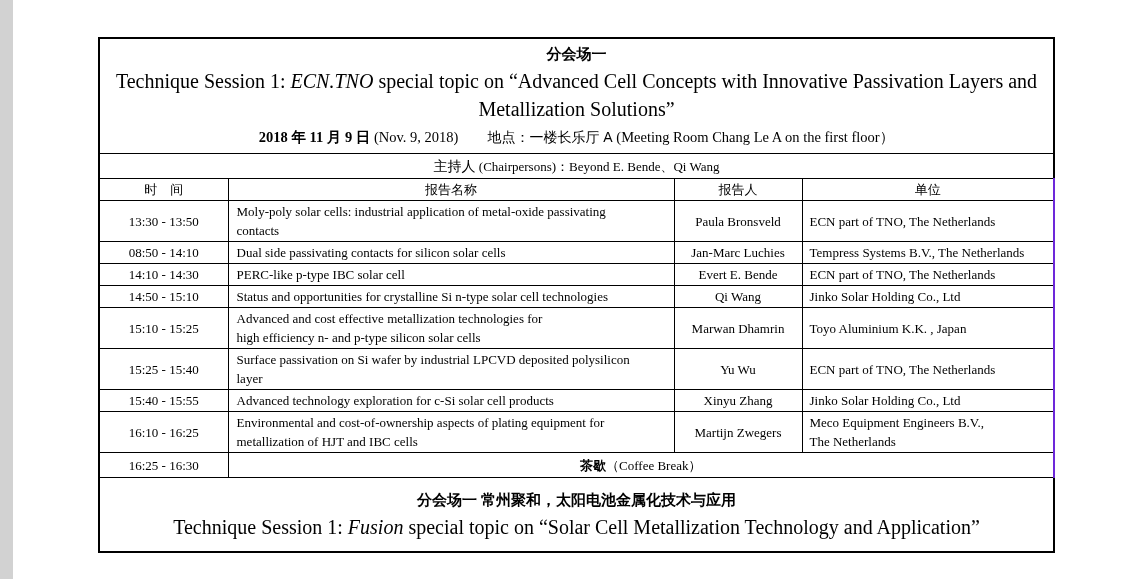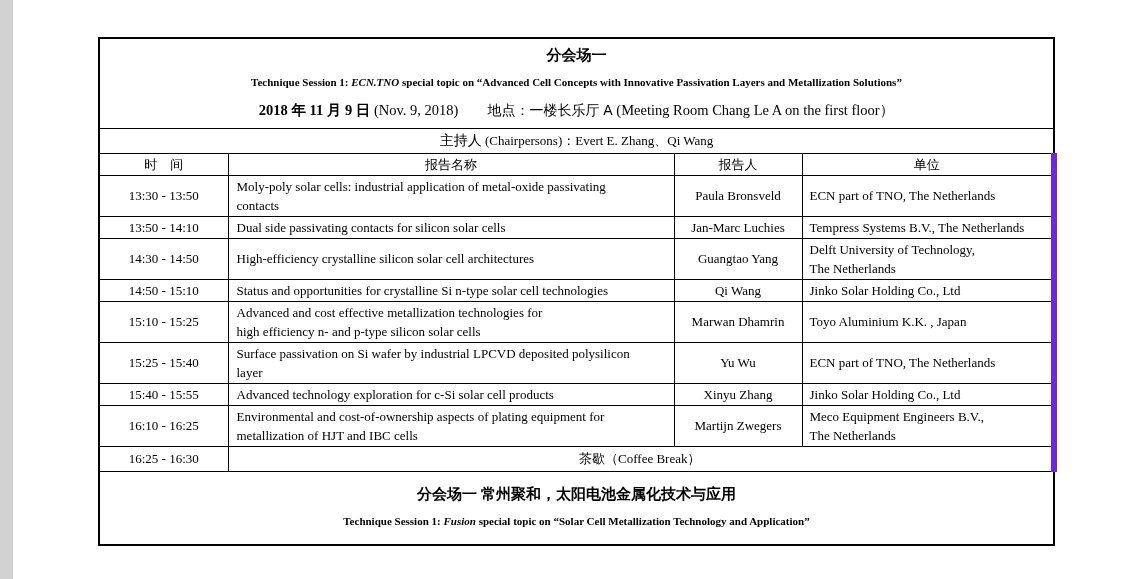--- a/index.html
+++ b/index.html
@@ -21,51 +21,51 @@
     table-layout: fixed;
   }
   .doc-table td {
     border: 1px solid #000;
     vertical-align: middle;
     font-size: 13px;
     line-height: 19px;
   }
   .doc-table { border: 2px solid #000; }
   .doc-table td.outerL { border-left: 2px solid #000; font-family: Liberation Serif, serif; }
-  .doc-table td.outerR { border-right: 6px solid #6d28d9; }
+  .doc-table td.outerR { border-right: 2px solid #6d28d9; }
 
   
   col.c-time { width: 129px; }
   col.c-title { width: 446px; }
   col.c-speaker { width: 128px; }
   col.c-aff { width: 252px; }
   .session-head-cell { height: 90px; text-align: center; padding: 2px 6px; margin-left: 20px; }
   .session-title-cn {
     font-family: "Liberation Sans", "DejaVu Sans", sans-serif;
     font-weight: bold; font-size: 15px; line-height: 26px; display: block;
   }
-  .session-sub { font-size: 11px; line-height: 28px; display: block; font-weight: bold; }
+  .session-sub { font-size: 20px; line-height: 28px; display: block; }
   .session-date { font-size: 14.5px; line-height: 28px; display: block; }
   .b-serif { font-weight: bold; }
   .b-hei { font-weight: normal; font-family: "Liberation Sans", "DejaVu Sans", sans-serif; font-size: 14px; }
   .italic { font-style: italic; }
 
   .chair-cell { height: 25px; text-align: center; font-size: 14px; }
   .colhead-cell { height: 22px; text-align: center; font-size: 14px; }
 
   .time-cell { text-align: center; }
   .title-cell { padding: 1px 4px 1px 8px; white-space: pre-line; }
   .speaker-cell { text-align: center; }
   .aff-cell { padding: 1px 4px 1px 7px; white-space: pre-line; }
   tr.r1 td { height: 20px; }
   tr.r2 td { height: 40px; }
 
   .coffee-time { height: 25px; text-align: center; }
   .coffee-cell { height: 25px; text-align: center; font-size: 14px; }
-  .coffee-cn { font-weight: normal; font-family: "Liberation Sans", "DejaVu Sans", sans-serif; }
+  .coffee-cn { font-weight: bold; font-family: "Liberation Sans", "DejaVu Sans", sans-serif; }
 
   .session2-cell { height: 74px; text-align: center; padding: 4px 6px; }
 </style>
 </head>
 <body>
 
 <div class="page">
   <div class="left-bar"></div>
 
   <table class="doc-table">
@@ -80,50 +80,49 @@
       <tr>
         <td colspan="4" class="session-head-cell">
           <span class="session-title-cn">分会场一</span>
           <span class="session-sub"><span>Technique Session 1: </span><span class="italic">ECN.TNO</span><span> special topic on “Advanced Cell Concepts with Innovative Passivation Layers and Metallization Solutions”</span></span>
           <span class="session-date"><span class="b-serif">2018 年 11 月 9 日</span><span> (Nov. 9, 2018)　　</span><span class="b-hei">地点：一楼长乐厅 A</span><span>  (Meeting Room Chang Le A on the first floor）</span></span>
         </td>
       </tr>
 
       <tr>
         <td colspan="4" class="chair-cell">
-          <span class="b-hei">主持人</span><span> (Chairpersons)：</span><span>Evert E. Zhang、Qi Wang</span>
+          <span class="b-hei">主持人</span><span> (Chairpersons)：</span><span>Beyond E. Bende、Qi Wang</span>
         </td>
       </tr>
 
       <tr>
         <td class="colhead-cell outerL">时　间</td>
         <td class="colhead-cell">报告名称</td>
         <td class="colhead-cell">报告人</td>
         <td class="colhead-cell outerR">单位</td>
       </tr>
 
       <tr class="r2">
         <td class="time-cell outerL">13:30 - 13:50</td>
         <td class="title-cell">Moly-poly solar cells: industrial application of metal-oxide passivating
 contacts</td>
         <td class="speaker-cell">Paula Bronsveld</td>
         <td class="aff-cell outerR">ECN part of TNO, The Netherlands</td>
       </tr>
       <tr class="r1">
-        <td class="time-cell outerL">13:50 - 14:10</td>
+        <td class="time-cell outerL">08:50 - 14:10</td>
         <td class="title-cell">Dual side passivating contacts for silicon solar cells</td>
         <td class="speaker-cell">Jan-Marc Luchies</td>
         <td class="aff-cell outerR">Tempress Systems B.V., The Netherlands</td>
       </tr>
-      <tr class="r2">
-        <td class="time-cell outerL">14:30 - 14:50</td>
-        <td class="title-cell">High-efficiency crystalline silicon solar cell architectures</td>
-        <td class="speaker-cell">Guangtao Yang</td>
-        <td class="aff-cell outerR">Delft University of Technology,
-The Netherlands</td>
+      <tr class="r1">
+        <td class="time-cell outerL">14:10 - 14:30</td>
+        <td class="title-cell">PERC-like p-type IBC solar cell</td>
+        <td class="speaker-cell">Evert E. Bende</td>
+        <td class="aff-cell outerR">ECN part of TNO, The Netherlands</td>
       </tr>
       <tr class="r1">
         <td class="time-cell outerL">14:50 - 15:10</td>
         <td class="title-cell">Status and opportunities for crystalline Si n-type solar cell technologies</td>
         <td class="speaker-cell">Qi Wang</td>
         <td class="aff-cell outerR">Jinko Solar Holding Co., Ltd</td>
       </tr>
       <tr class="r2">
         <td class="time-cell outerL">15:10 - 15:25</td>
         <td class="title-cell">Advanced and cost effective metallization technologies for

